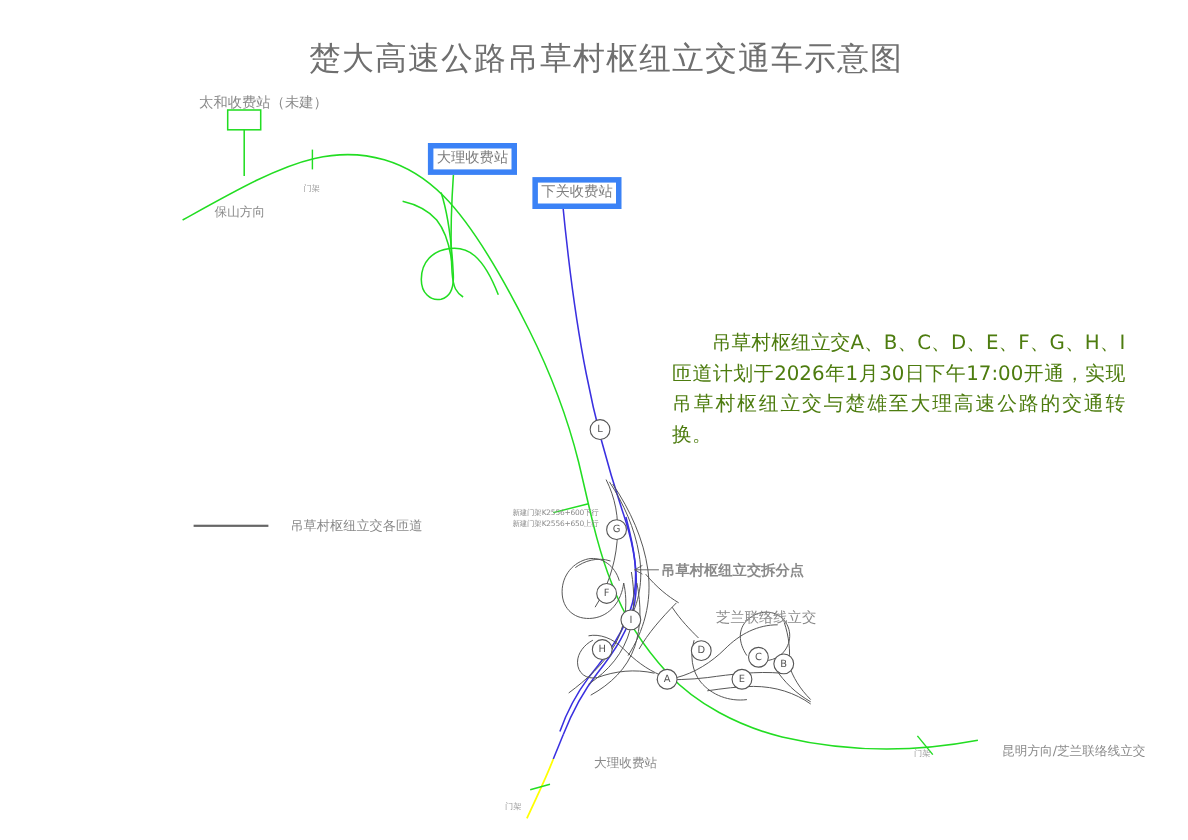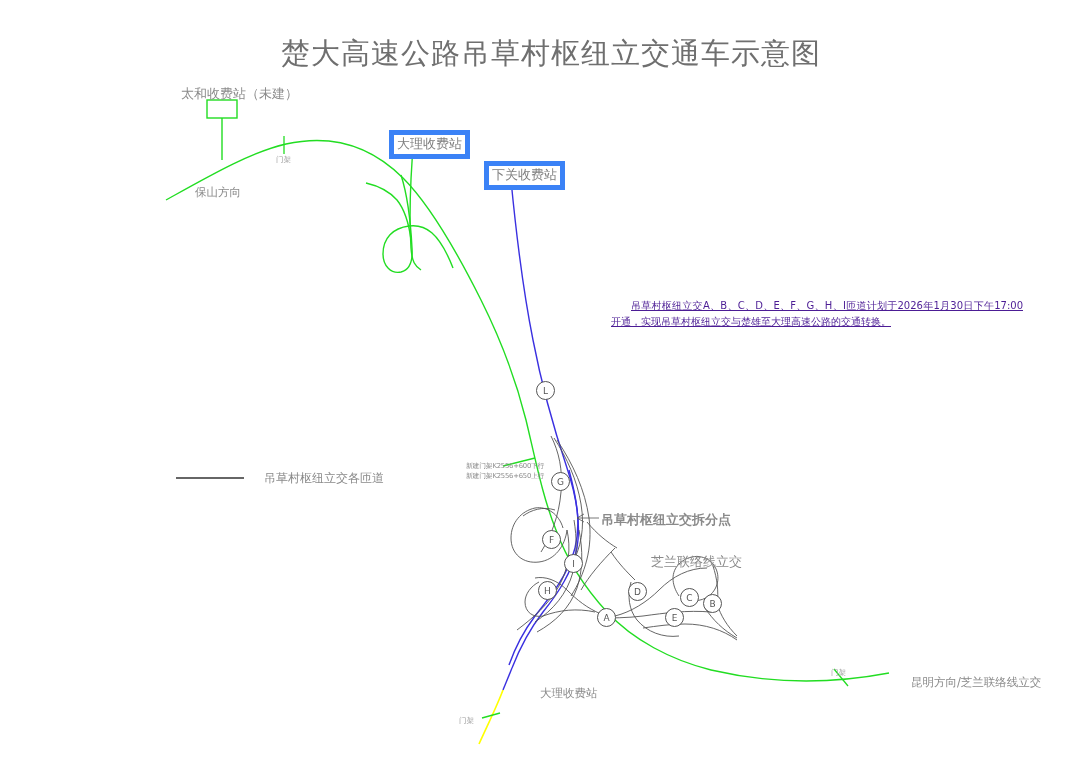--- a/index.html
+++ b/index.html
@@ -71,47 +71,46 @@
     display: flex;
     align-items: center;
     justify-content: center;
     font-family: "DejaVu Sans", "Liberation Sans", sans-serif;
   }
   #note-block {
     position: absolute;
     left: 600px;
     top: 298px;
     width: 412px;
-    font-size: 10px;
+    font-size: 18px;
     line-height: 1.55;
-    color: #4c1d95;
+    color: #4d7c0f;
     text-indent: 2em;
     text-align: justify;
     font-family: "DejaVu Sans", "Liberation Sans", sans-serif;
-    text-decoration: underline;
   }
   #legend {
     position: absolute;
     left: 165px;
     top: 462px;
   }
   .legend-row {
     display: flex;
     align-items: center;
     height: 32.5px;
   }
   .legend-swatch {
     width: 68px;
     height: 0;
     border-top-width: 2.6px;
     border-top-style: solid;
     margin-right: 20px;
   }
   .legend-label { font-size: 12px; color: #8a8a8a; }
-  .gantry-text { font-size: 7.5px; color: #9a9a9a; }
+  .gantry-text { font-size: 7.5px; color: #9a9a9a; margin-top: 12px; }
   .gantry-annot {
     position: absolute;
     left: 455px;
     top: 462px;
     font-size: 6.8px;
     line-height: 1.45;
     color: #8a8a8a;
     letter-spacing: -0.2px;
   }
 </style>

